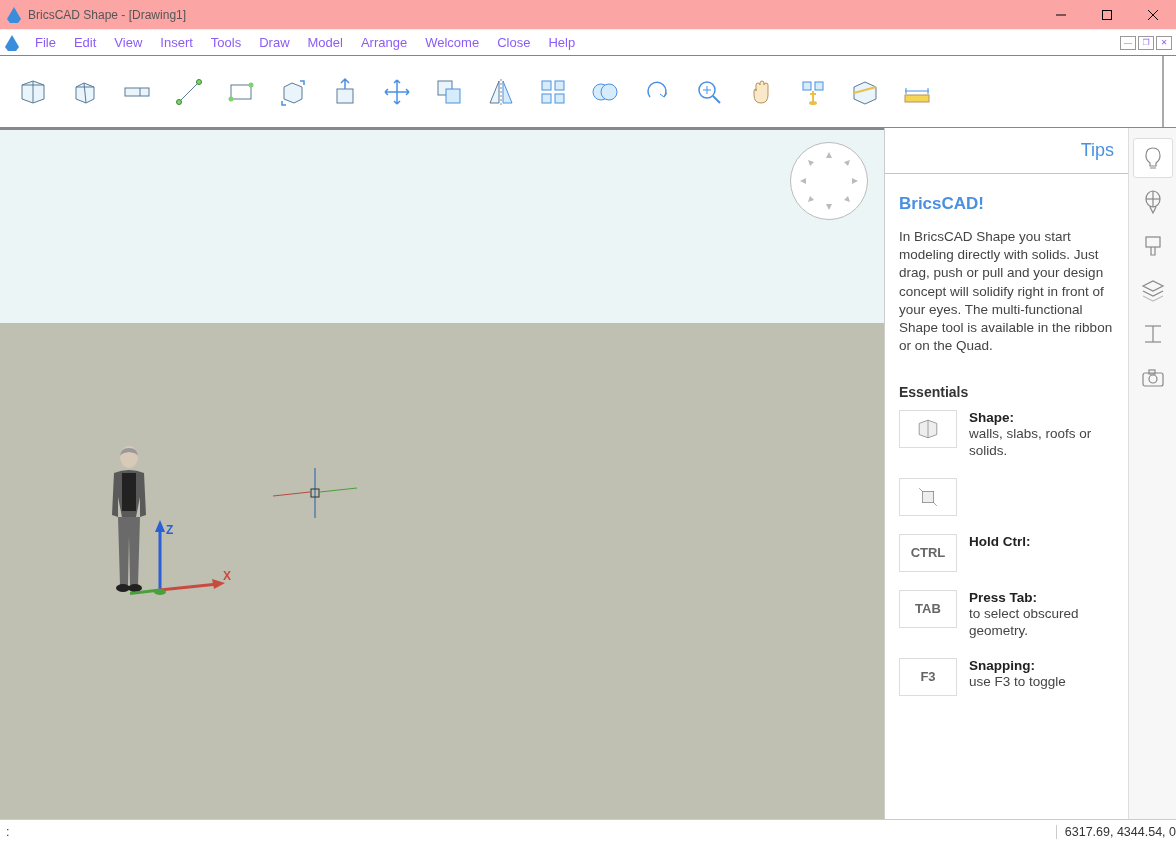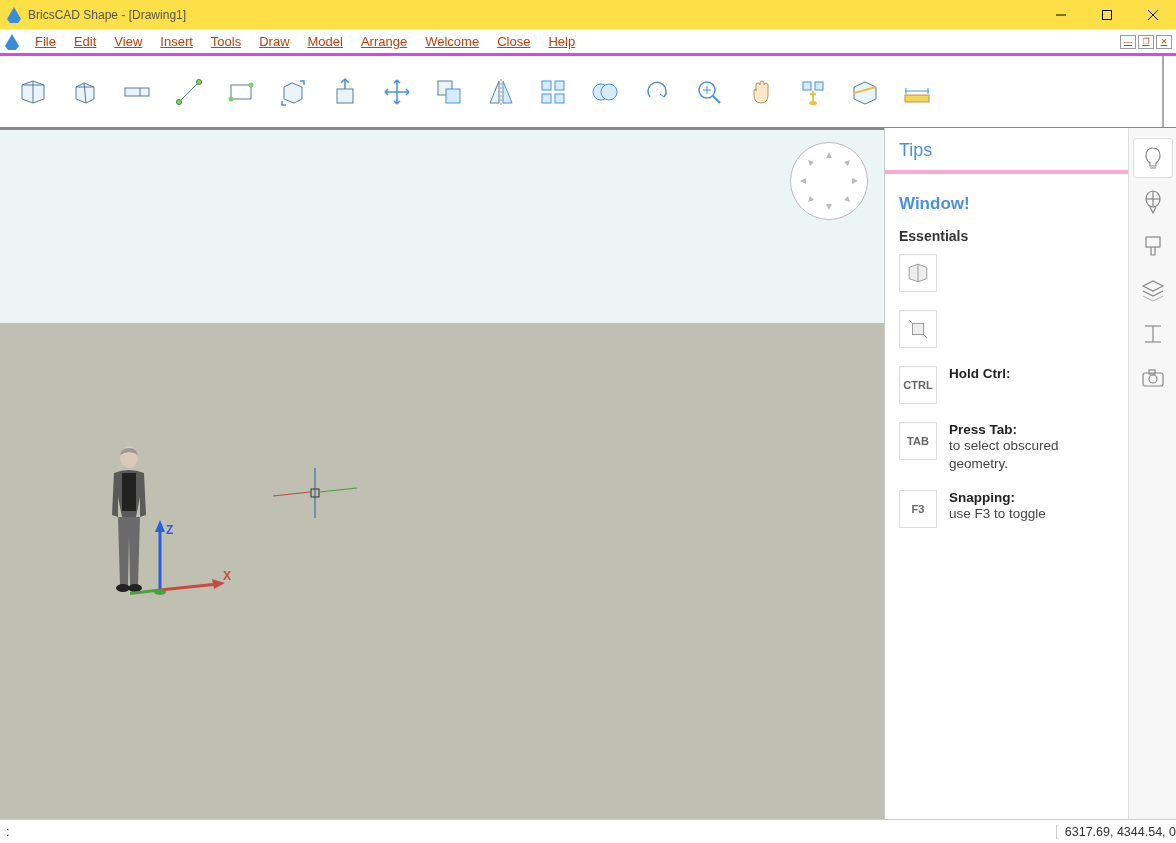--- a/index.html
+++ b/index.html
@@ -1,28 +1,28 @@
 <!DOCTYPE html>
 <html><head>
   <meta charset="utf-8">
   <style>
     * { margin: 0; padding: 0; box-sizing: border-box; font-family: "Segoe UI", Tahoma, sans-serif; }
     body { width: 1176px; height: 843px; overflow: hidden; background: #fff; display: flex; flex-direction: column; }
 
     
-    .titlebar { height: 30px; display: flex; align-items: center; background: #fde047; border-bottom: 1px solid #eee; }
+    .titlebar { height: 30px; display: flex; align-items: center; background: #fca5a5; border-bottom: 1px solid #eee; }
     .titlebar .app-icon { width: 16px; height: 16px; margin: 0 6px; }
     .titlebar .title { font-size: 12px; color: #555; flex: 0 0 auto; }
     .titlebar .spacer { flex: 1; }
     .win-controls { display: flex; }
     .win-btn { width: 46px; height: 30px; display: flex; align-items: center; justify-content: center; cursor: pointer; }
     .win-btn svg { width: 10px; height: 10px; }
 
     
-    .menubar { height: 26px; display: flex; align-items: center; background: #fff; border-bottom: 3px solid #d946ef; padding: 0 4px; font-size: 13px; color: #c2410c; text-decoration: underline; }
+    .menubar { height: 26px; display: flex; align-items: center; background: #fff; border-bottom: 1px solid #d946ef; padding: 0 4px; font-size: 13px; color: #8b5cf6; }
     .menubar .app-icon { width: 16px; height: 16px; margin-right: 6px; }
     .menubar .menu-item { padding: 3px 9px; cursor: pointer; }
     .menubar .mdi-controls { margin-left: auto; display: flex; gap: 2px; }
     .menubar .mdi-btn { width: 16px; height: 14px; border: 1px solid #999; cursor: pointer; display: flex; align-items: center; justify-content: center; font-size: 8px; }
 
     
     .toolbar { height: 72px; display: flex; align-items: center; background: #fff; border-bottom: 1px solid #888; padding: 0 12px; gap: 10px; }
     .tool-btn { width: 42px; height: 42px; display: flex; align-items: center; justify-content: center; cursor: pointer; border-radius: 2px; }
     .tool-btn svg { width: 30px; height: 30px; }
     .toolbar-right-border { border-right: 2px solid #aaa; height: 100%; }
@@ -33,28 +33,28 @@
     
     .viewport { flex: 1; position: relative; background: linear-gradient(#ecf5f5 0%, #ecf5f5 28%, #bfbfb2 28%, #bfbfb2 100%); border-top: 2px solid #888; }
     .viewcube { position: absolute; top: 12px; right: 16px; width: 78px; height: 78px; border: 1px solid #bbb; border-radius: 50%; background: #fff; display: flex; align-items: center; justify-content: center; }
     .viewcube svg { width: 70px; height: 70px; }
     .human { position: absolute; left: 100px; top: 315px; width: 58px; }
     .axis { position: absolute; left: 130px; top: 390px; }
     .cursor-cross { position: absolute; left: 270px; top: 338px; }
 
     
     .tips-panel { width: 244px; background: #fff; border-left: 1px solid #ccc; display: flex; flex-direction: column; }
-    .tips-header { height: 46px; padding: 12px 14px; border-bottom: 4px solid #f9a8d4; }
+    .tips-header { height: 46px; padding: 12px 14px; border-bottom: 1px solid #f9a8d4; text-align: right; }
     .tips-header-text { color: #4a90e2; font-size: 18px; }
     .tips-body { flex: 1; overflow-y: auto; padding: 20px 14px 0 14px; font-size: 13.5px; color: #444; position: relative; }
     .welcome { color: #4a90e2; font-size: 17px; font-weight: 600; margin-bottom: 14px; }
     .tips-body p { line-height: 1.35; margin-bottom: 28px; font-size: 13.5px; }
     .essentials { font-weight: 600; margin-bottom: 10px; font-size: 14px; color: #333; }
     .ess-item { display: flex; gap: 12px; margin-bottom: 18px; }
-    .ess-icon { width: 38px; height: 38px; border: 1px solid #ddd; flex-shrink: 0; display: flex; align-items: center; justify-content: center; font-size: 11px; font-weight: 600; color: #666; }
+    .ess-icon { width: 58px; height: 38px; border: 1px solid #ddd; flex-shrink: 0; display: flex; align-items: center; justify-content: center; font-size: 13px; font-weight: 600; color: #666; }
     .ess-text strong { font-size: 13.5px; color: #222; }
     .ess-text span { font-size: 13.5px; color: #444; line-height: 1.3; }
     .tips-footer { padding: 18px 0 24px 0; border-top: 1px solid #eee; display: flex; justify-content: center; }
     .close-btn { background: #4a90e2; color: #fff; border: none; padding: 10px 26px; font-size: 15px; cursor: pointer; }
 
     
     .right-strip { width: 48px; background: #f7f7f7; border-left: 1px solid #ddd; display: flex; flex-direction: column; align-items: center; padding-top: 10px; gap: 4px; }
     .strip-btn { width: 40px; height: 40px; display: flex; align-items: center; justify-content: center; cursor: pointer; border-radius: 3px; }
     .strip-btn.active { background: #fff; border: 1px solid #ddd; }
     .strip-btn svg { width: 26px; height: 26px; stroke: #888; fill: none; stroke-width: 1.2; }
@@ -288,29 +288,31 @@
       <rect x="41" y="21" width="8" height="8" fill="none" stroke="#333"></rect>
     </svg>
 
   </div>
 
   <div class="tips-panel">
     <div class="tips-header">
       <div class="tips-header-text">Tips</div>
     </div>
     <div class="tips-body">
-      <div class="welcome">Window!</div>
+      <div class="welcome">BricsCAD!</div>
+      <p>In BricsCAD Shape you start modeling directly with solids. Just drag, push or pull and your design concept will solidify right in front of your eyes. The multi-functional Shape tool is available in the ribbon or on the Quad.</p>
       <div class="essentials">Essentials</div>
 
       <div class="ess-item">
         <div class="ess-icon">
             <svg width="24" height="24" viewBox="0 0 30 30">
               <path d="M4 8 L15 4 L26 8 L26 22 L15 26 L4 22 Z M15 4 L15 26" fill="#eee" stroke="#888"></path>
             </svg>
           </div>
+        <div class="ess-text"><strong>Shape:</strong><br><span>walls, slabs, roofs or solids.</span></div>
       </div>
       <div class="ess-item">
         <div class="ess-icon">
             <svg width="24" height="24" viewBox="0 0 30 30">
               <rect x="8" y="8" width="14" height="14" fill="#eee" stroke="#888"></rect>
               <path d="M4 4 L8 8 M26 26 L22 22" stroke="#888"></path>
             </svg>
           </div>
       </div>
       <div class="ess-item">

